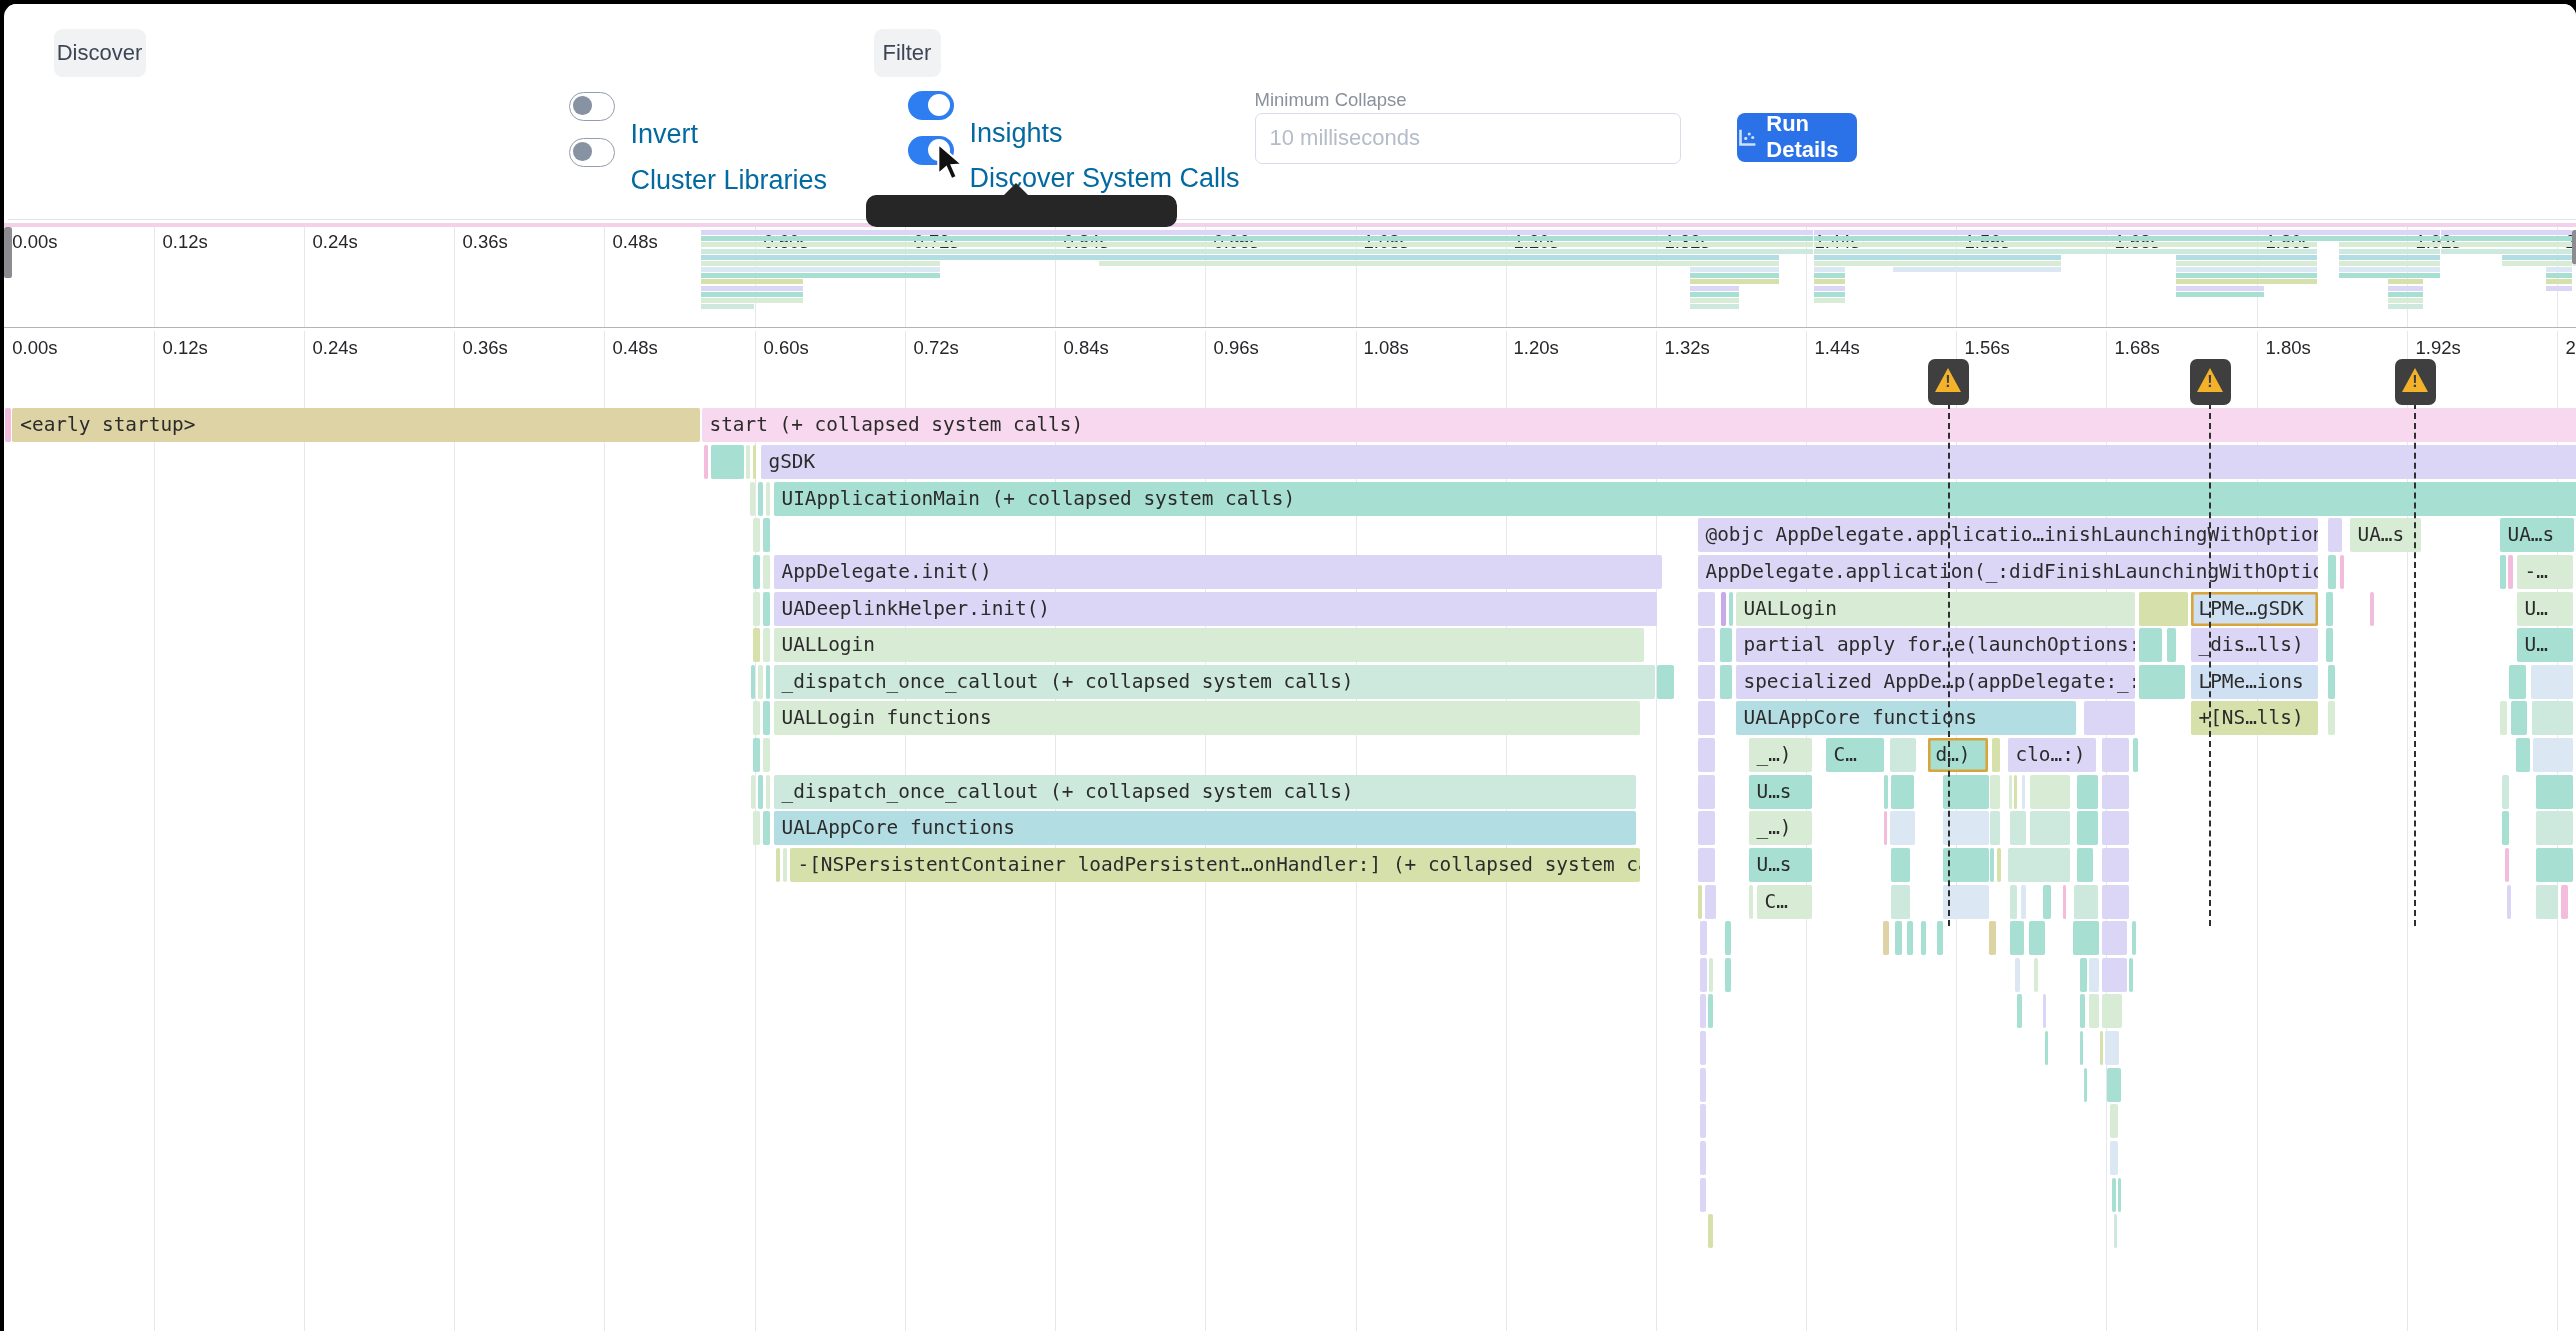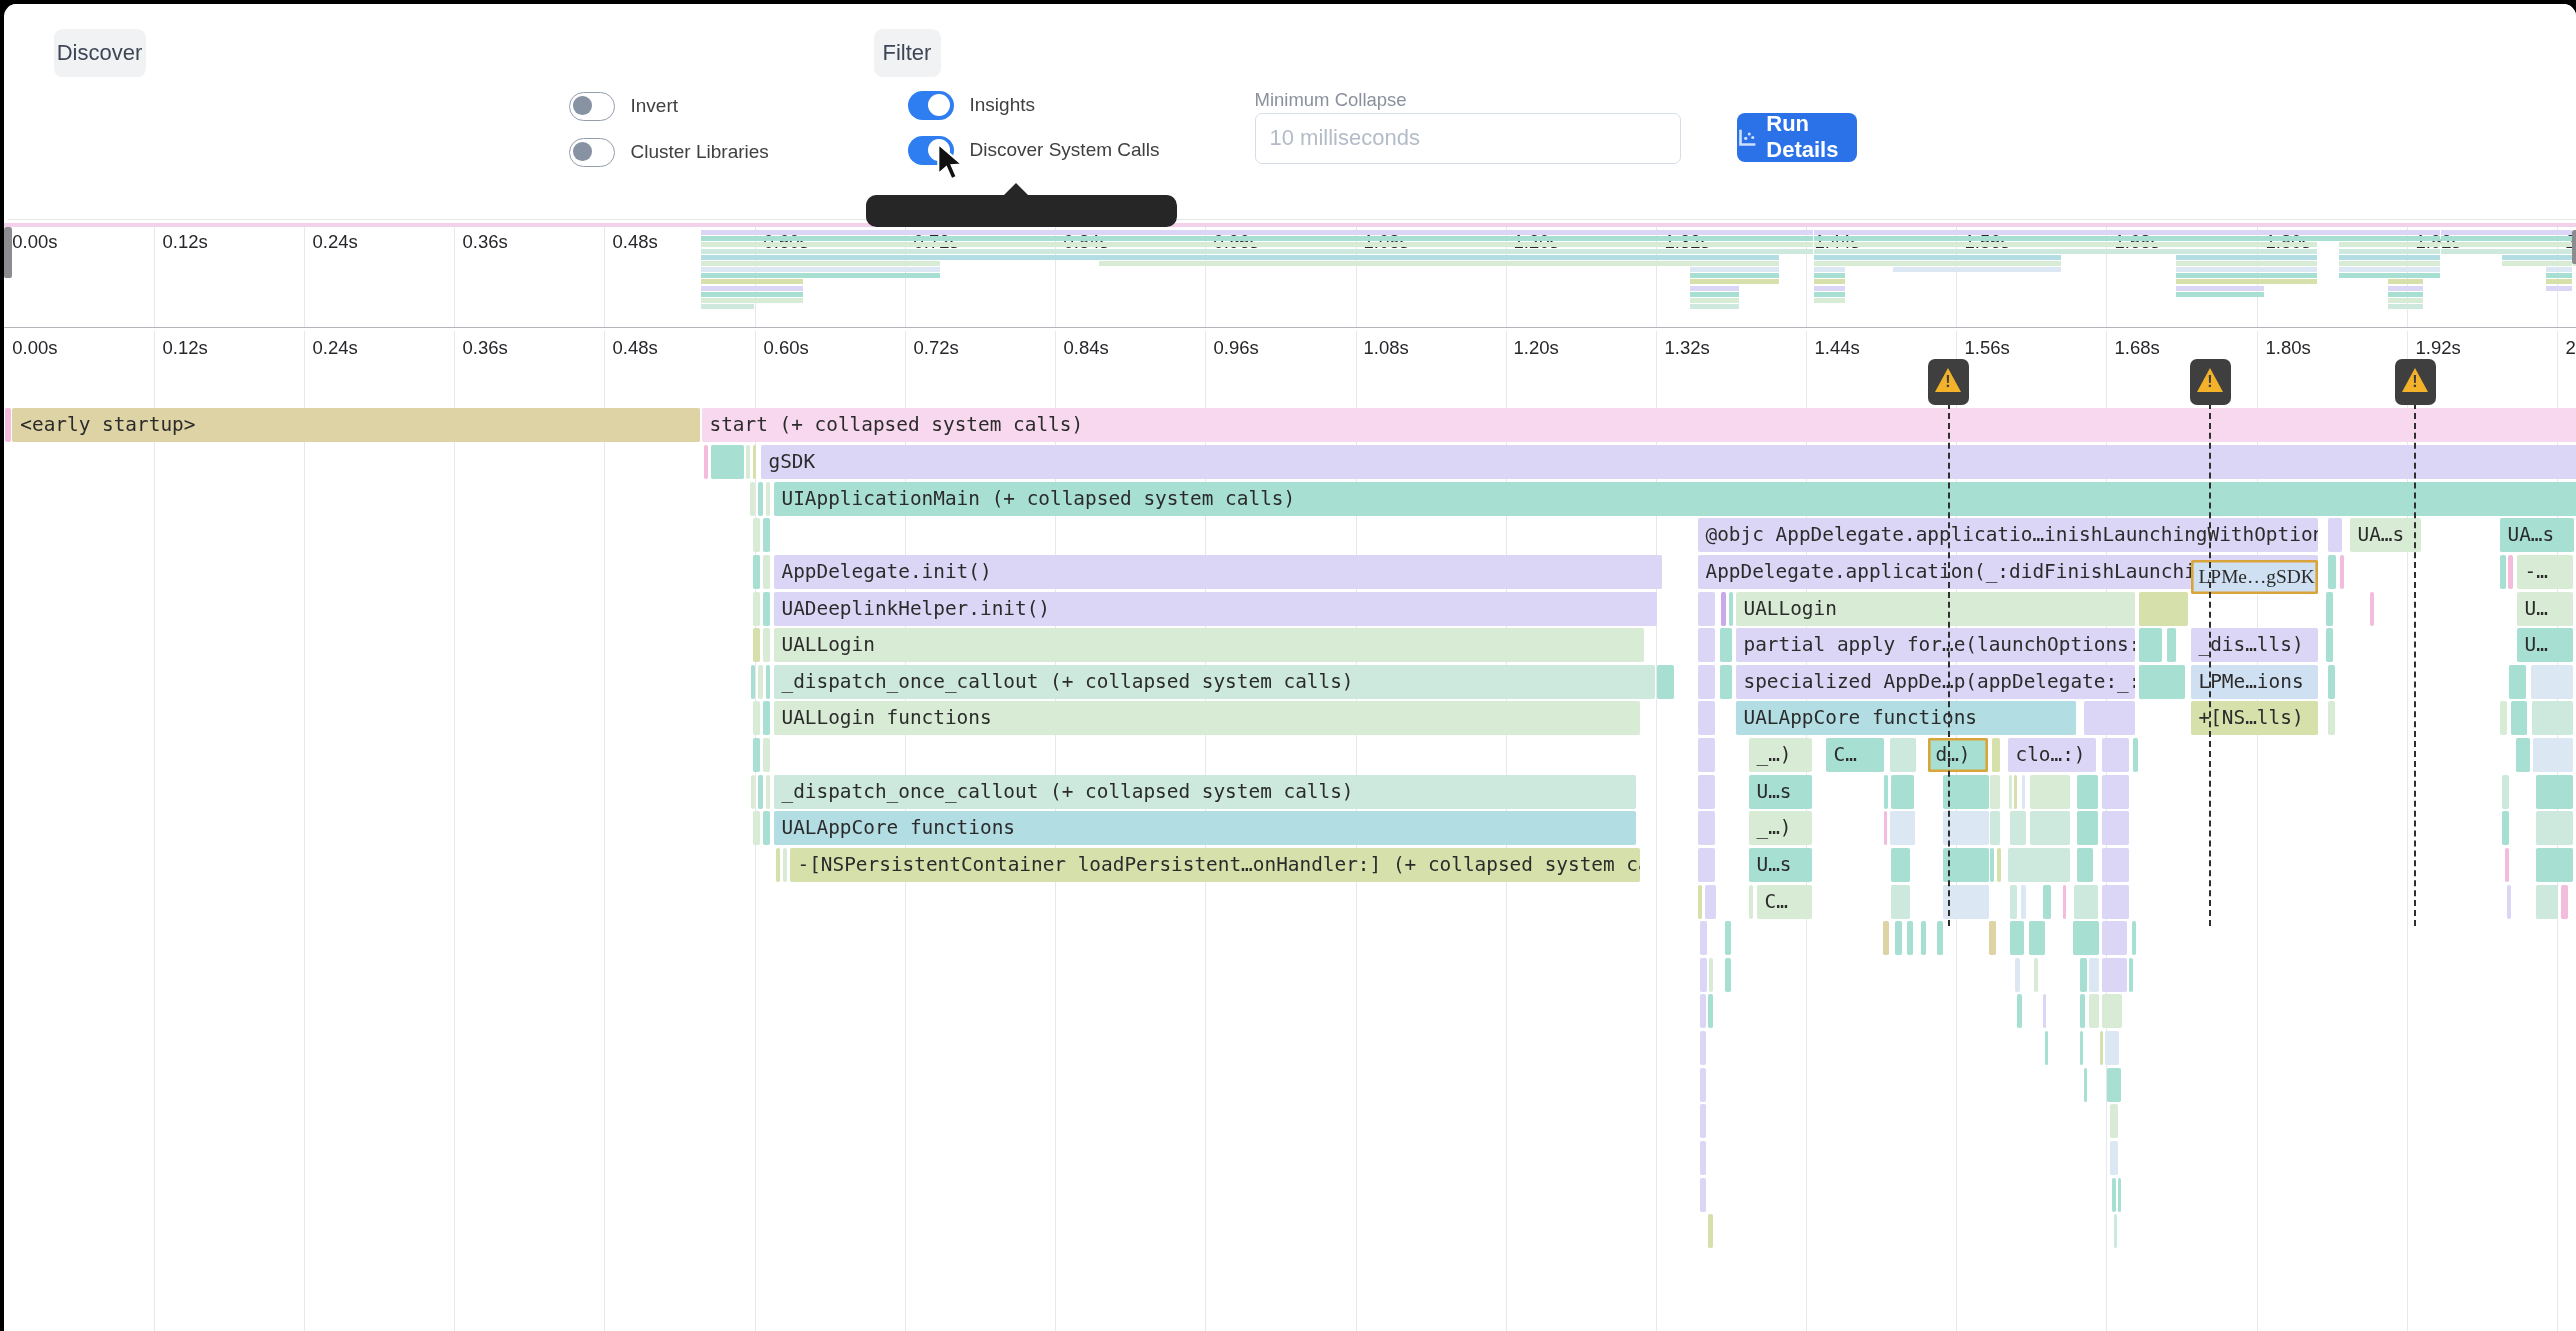--- a/index.html
+++ b/index.html
@@ -4,21 +4,21 @@
 <style>
   html,body{margin:0;padding:0;background:#000;width:2576px;height:1331px;overflow:hidden;}
   #page{position:absolute;left:3.5px;top:3.5px;width:2572px;height:1328px;background:#fff;
         border-radius:12.4px 12.4px 0 0;overflow:hidden;font-family:"Liberation Sans",sans-serif;}
   .abs{position:absolute;}
   
   #toolbar{position:absolute;left:4px;top:0;width:100%;height:215px;background:#fff;border-bottom:1.8px solid #e4e5e9;z-index:5;}
   .chip{background:#f1f2f4;border-radius:8.8px;color:#3d4656;font-size:22px;display:flex;align-items:center;justify-content:center;}
   .tinput{border:1.8px solid #d7dde8;border-radius:7px;background:#fff;font-size:22px;color:#333;padding:0 14px;outline:none;box-sizing:border-box;font-family:"Liberation Sans",sans-serif;}
   .tinput::placeholder{color:#b4bcc9;}
-  .lbl{color:#404040;font-size:19px;display:flex;align-items:center;}
+  .lbl{color:#0369a1;font-size:27px;display:flex;align-items:center;margin-top:28px;}
   .small-lbl{color:#8a919c;font-size:18.5px;}
   .toggle{width:46px;height:29px;border-radius:15px;box-sizing:border-box;}
   .toggle.off{background:#fff;border:1.8px solid #939dac;}
   .toggle.off .knob{position:absolute;left:3.5px;top:3.5px;width:18.5px;height:18.5px;border-radius:50%;background:#8792a2;}
   .toggle.on{background:#2e7ef2;}
   .toggle.on .knob{position:absolute;right:3.5px;top:3.5px;width:22px;height:22px;border-radius:50%;background:#fff;}
   .btn-primary{background:#2b72e8;border-radius:8px;color:#fff;font-size:22px;font-weight:700;display:flex;align-items:center;justify-content:center;gap:8.8px;}
   .gline{position:absolute;width:1.8px;background:#e7e7ec;}
   .rlabel{position:absolute;font-size:18.5px;color:#26262b;white-space:nowrap;}
   .strip{position:absolute;}
@@ -403,21 +403,21 @@
       <div class="bar" style="left: 770px; top: 588px; width: 883px; height: 34px; background: rgb(220, 214, 246);">
         <span>UADeeplinkHelper.init()</span>
       </div>
       <div class="bar" style="left: 1694px; top: 588px; width: 17.7px; height: 34px; background: rgb(220, 214, 246);"></div>
       <div class="bar" style="left: 1717px; top: 588px; width: 5.3px; height: 34px; background: rgb(201, 170, 233);"></div>
       <div class="bar" style="left: 1725px; top: 588px; width: 4.4px; height: 34px; background: rgb(167, 224, 211);"></div>
       <div class="bar" style="left: 1732px; top: 588px; width: 399px; height: 34px; background: rgb(216, 236, 213);">
         <span>UALLogin</span>
       </div>
       <div class="bar" style="left: 2135px; top: 588px; width: 49px; height: 34px; background: rgb(213, 224, 171);"></div>
-      <div class="bar sel" style="left: 2187px; top: 556px; width: 127px; height: 34px; background: rgb(207, 224, 243); font-family: Liberation Serif, serif;">
+      <div class="bar sel" style="left: 2187px; top: 588px; width: 127px; height: 34px; background: rgb(207, 224, 243);">
         <span>LPMe…gSDK</span>
       </div>
       <div class="bar" style="left: 2322px; top: 588px; width: 7px; height: 34px; background: rgb(167, 224, 211);"></div>
       <div class="bar" style="left: 2366px; top: 588px; width: 4.4px; height: 34px; background: rgb(243, 188, 220);"></div>
       <div class="bar" style="left: 2513px; top: 588px; width: 56px; height: 34px; background: rgb(216, 236, 213);">
         <span>U…</span>
       </div>
       <div class="bar" style="left: 749px; top: 624px; width: 7px; height: 34px; background: rgb(213, 224, 171);"></div>
       <div class="bar" style="left: 759px; top: 624px; width: 7px; height: 34px; background: rgb(216, 236, 213);"></div>
       <div class="bar" style="left: 770px; top: 624px; width: 870px; height: 34px; background: rgb(216, 236, 213);">

